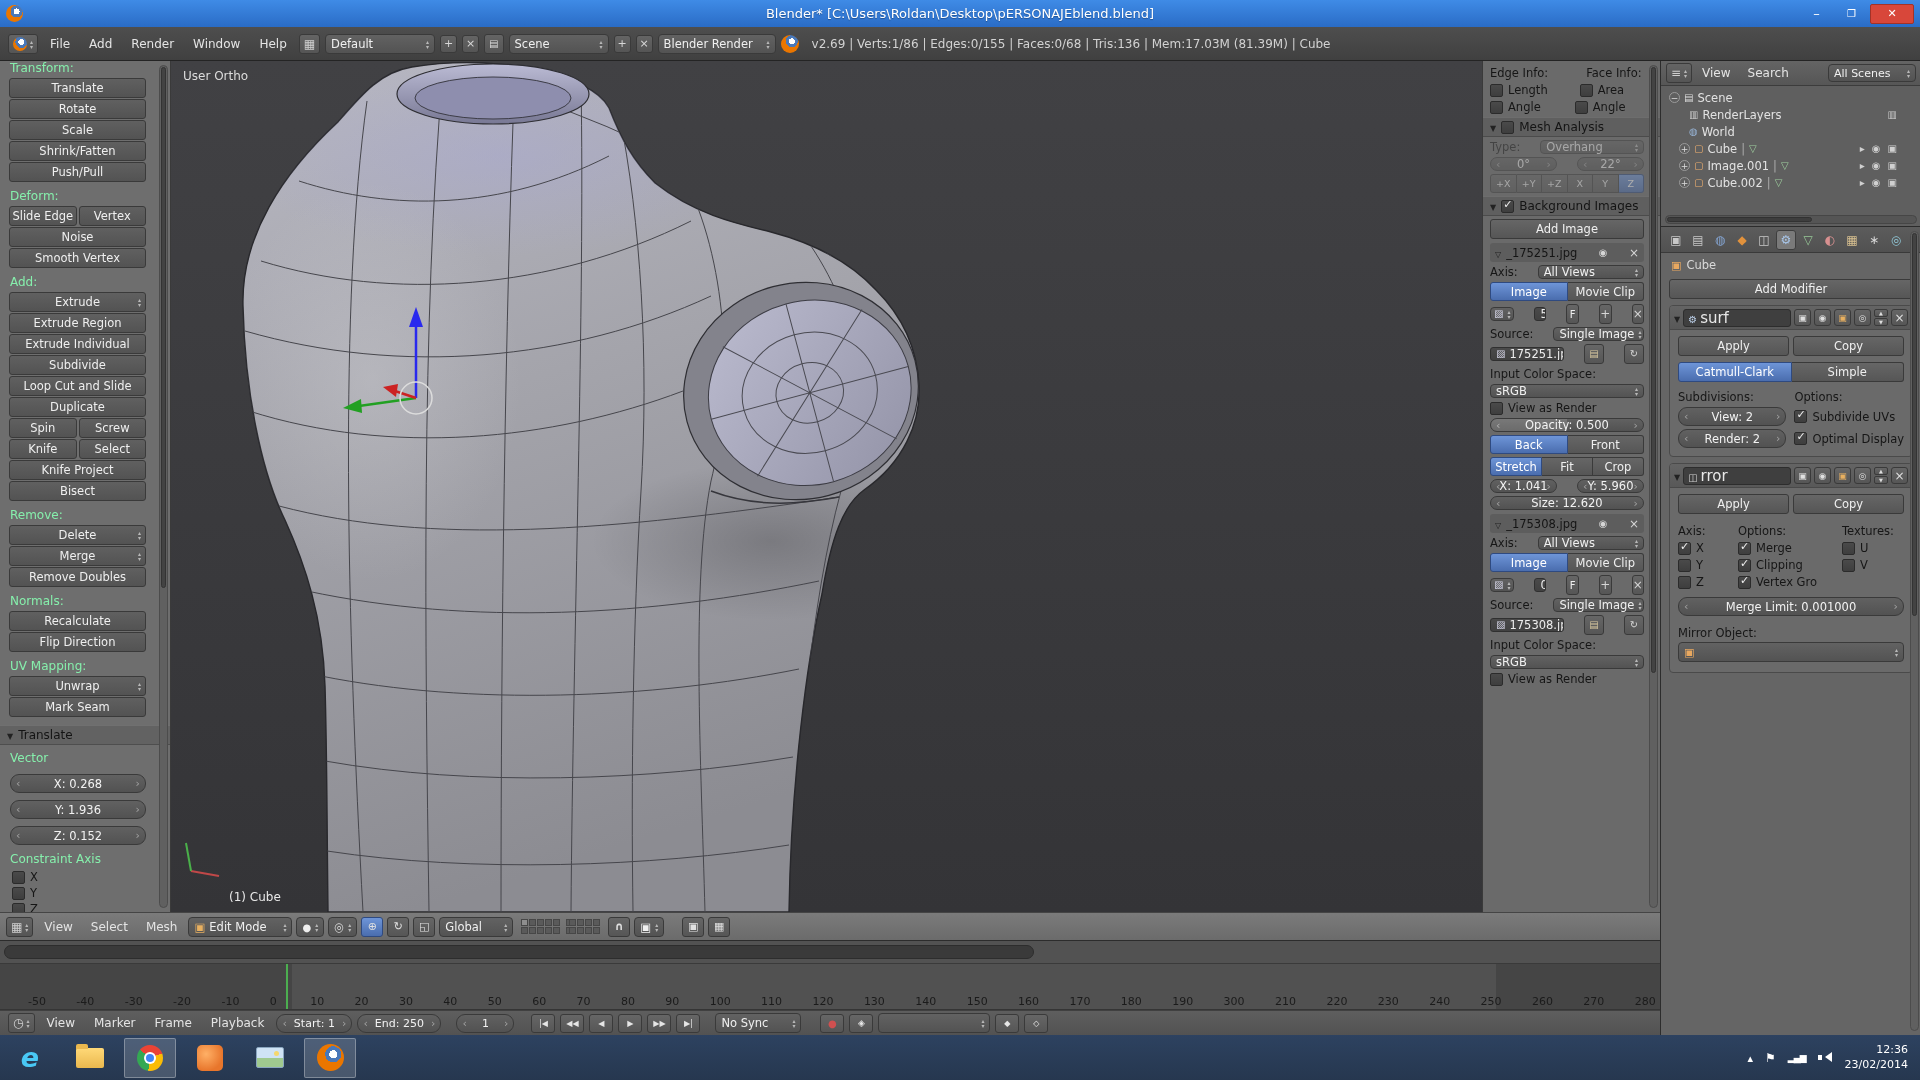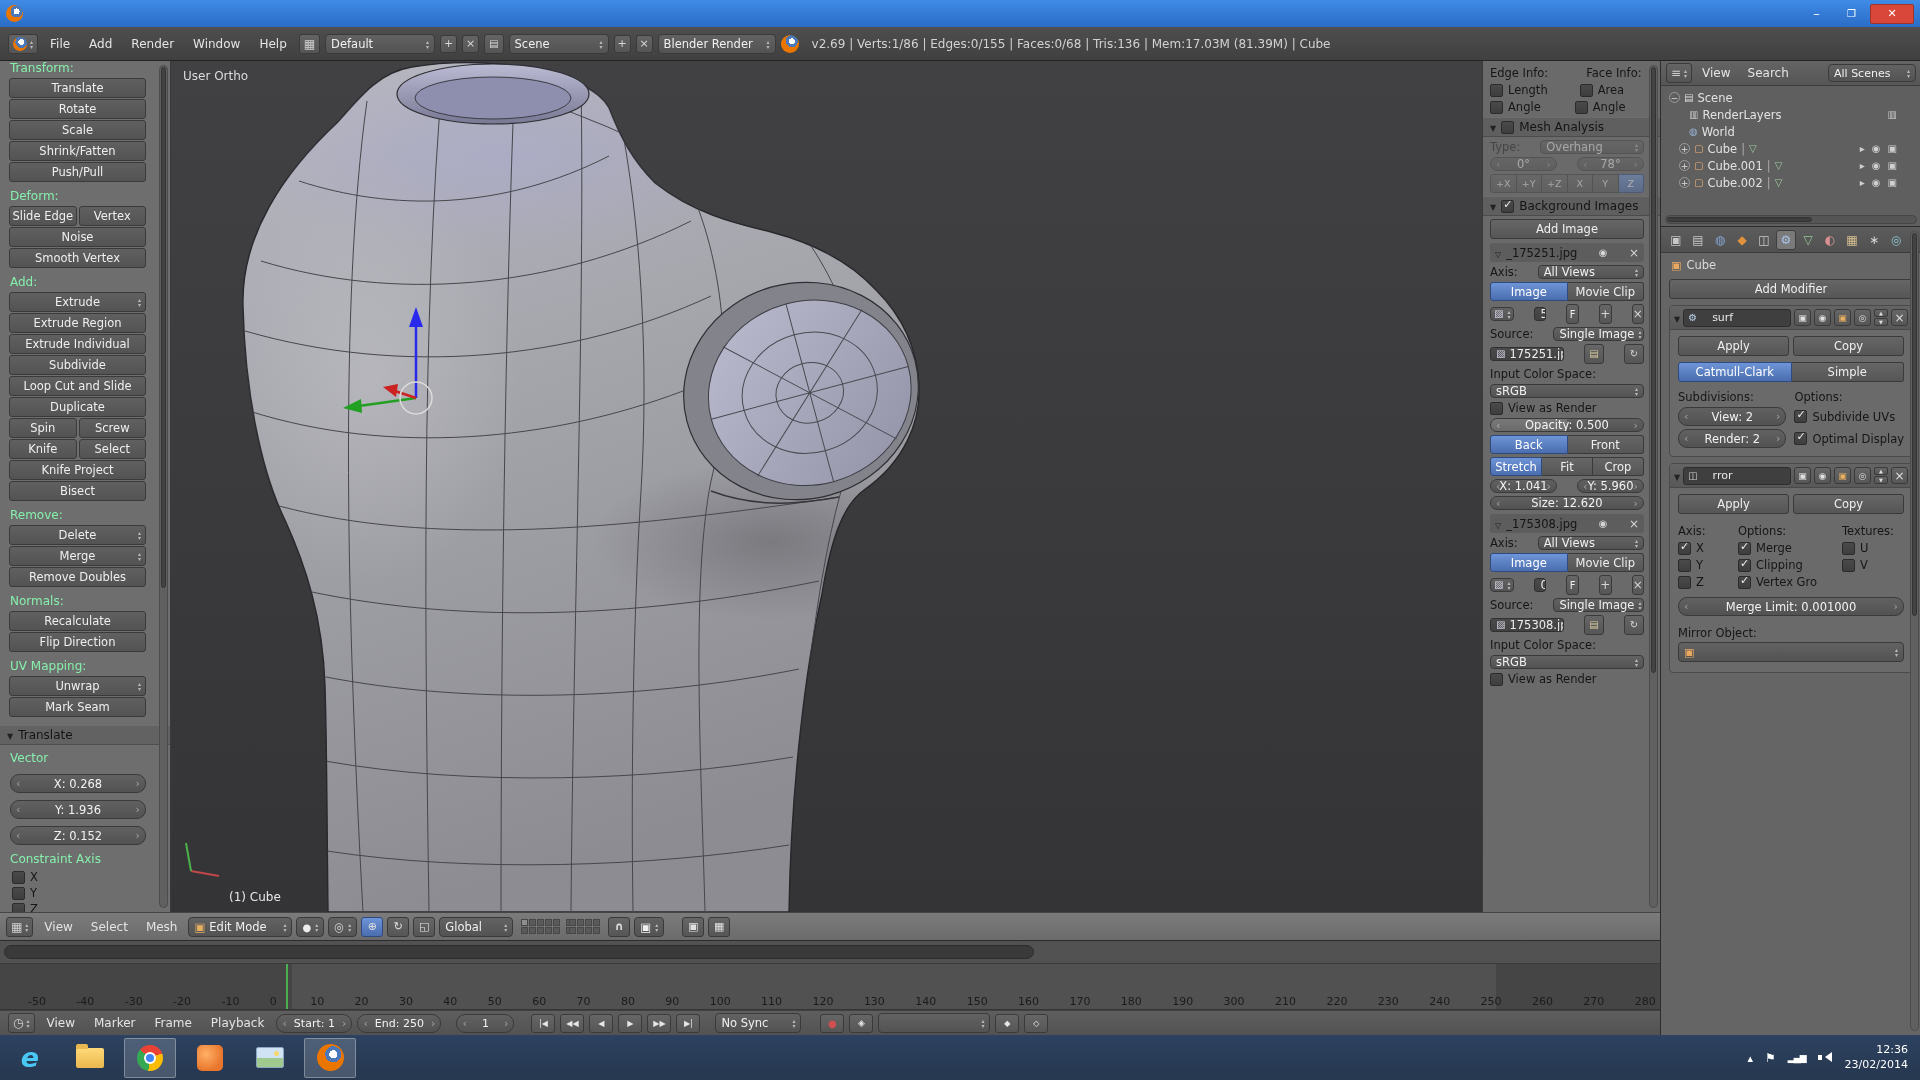--- a/index.html
+++ b/index.html
@@ -138,21 +138,21 @@
   .pt-render::before{content:"▣"} .pt-scene::before{content:"▤"} .pt-world::before{content:"◍";color:#86a8d8}
   .pt-object::before{content:"◆";color:#e2923c} .pt-constraint::before{content:"◫"}
   .pt-mod::before{content:"⚙";color:#a8c6ea} .pt-data::before{content:"▽";color:#97c897}
   .pt-mat::before{content:"◐";color:#d89090} .pt-tex::before{content:"▦";color:#d8c090}
   .pt-part::before{content:"∗";color:#d8d8d8} .pt-phys::before{content:"◎";color:#90c8d8}
   .pcrumb{display:flex;align-items:center;gap:5px;height:24px;padding:0 10px;color:#dadada;font-size:11.5px}
   .i-cubeor::before{content:"▣";color:#e8a860;font-size:11px}
   .addmod{margin:2px 8px 6px 8px;height:20px}
   .modbox{margin:6px 8px;background:#6a6a6a;border:1px solid #4a4a4a;border-radius:4px;overflow:hidden}
   .modhdr{display:flex;align-items:center;gap:3px;height:24px;background:linear-gradient(#646464,#585858);border-bottom:1px solid #494949;padding:0 4px}
-  .modname{flex:1;display:flex;align-items:center;gap:15px;background:#3f3f3f;border:1px solid #2d2d2d;border-radius:3px;height:18px;padding:0 4px;color:#e8e8e8;font-size:11px;min-width:36px;overflow:hidden}
+  .modname{flex:1;display:flex;align-items:center;gap:3px;background:#3f3f3f;border:1px solid #2d2d2d;border-radius:3px;height:18px;padding:0 4px;color:#e8e8e8;font-size:15px;min-width:36px;overflow:hidden}
   .mi-sub::before{content:"⚙";color:#bcd0ea;font-size:10px}
   .mi-mir::before{content:"◫";color:#cfcfcf;font-size:10px}
   .mtgl.mh{width:17px;height:17px;font-size:9px}
   .updn{display:flex;flex-direction:column;gap:1px}
   .updn .mtgl{width:14px;height:8px;font-size:5px;border-radius:2px}
   .modrow{display:flex;gap:4px;margin:6px 8px}
   .modrow .bbtn{flex:1}
   .grid2{display:grid;grid-template-columns:1.05fr 1fr;gap:3px 8px;padding:4px 8px 8px 8px;align-items:center}
   .grid3{display:grid;grid-template-columns:52px 96px 60px;gap:3px 8px;padding:4px 8px 2px 8px;align-items:center}
   .mlimit{margin:6px 8px}
@@ -198,20 +198,21 @@
   .clock{text-align:right;font-size:11px;line-height:1.35}
   .tick{min-width:10px;}
 </style>
 </head>
 <body>
 
 <div id="root">
 
   <div class="titlebar">
     <span class="tb-ico"></span>
+    <span class="tb-title">Blender* [C:\Users\Roldan\Desktop\pERSONAJEblend.blend]</span>
     <span class="tb-ctrls">
       <span class="tb-btn min"></span>
       <span class="tb-btn max"></span>
       <span class="tb-btn close"></span>
     </span>
   </div>
 
   <div class="infobar">
     <span class="edbtn">
         <span class="blogo" style="width:14px;height:14px"></span>
@@ -516,21 +517,21 @@
           <span class="dd flex1">
               <span>Overhang</span>
               <span class="udar"></span>
             </span>
         </div>
         <div class="np-row dis">
           <span class="nfield flex1">
               <span>0°</span>
             </span>
           <span class="nfield flex1">
-              <span>78°</span>
+              <span>22°</span>
             </span>
         </div>
         <div class="np-seg tinyseg dis">
           <span class="bbtn">
               <span>+X</span>
             </span>
           <span class="bbtn">
               <span>+Y</span>
             </span>
           <span class="bbtn">
@@ -952,21 +953,21 @@
           <span class="oi oi-mesh"></span>
           <span class="otoggles">
             <span class="oi i-arrowc"></span>
             <span class="oi i-eyeo"></span>
             <span class="oi i-camo"></span>
           </span>
         </div>
         <div class="orow" style="padding-left:18px">
           <span class="exp plus"></span>
           <span class="oi oi-cube"></span>
-          <span>Cube.001</span>
+          <span>Image.001</span>
           <span class="osep"></span>
           <span class="oi oi-mesh"></span>
           <span class="otoggles">
             <span class="oi i-arrowc"></span>
             <span class="oi i-eyeo"></span>
             <span class="oi i-camo"></span>
           </span>
         </div>
         <div class="orow" style="padding-left:18px">
           <span class="exp plus"></span>

